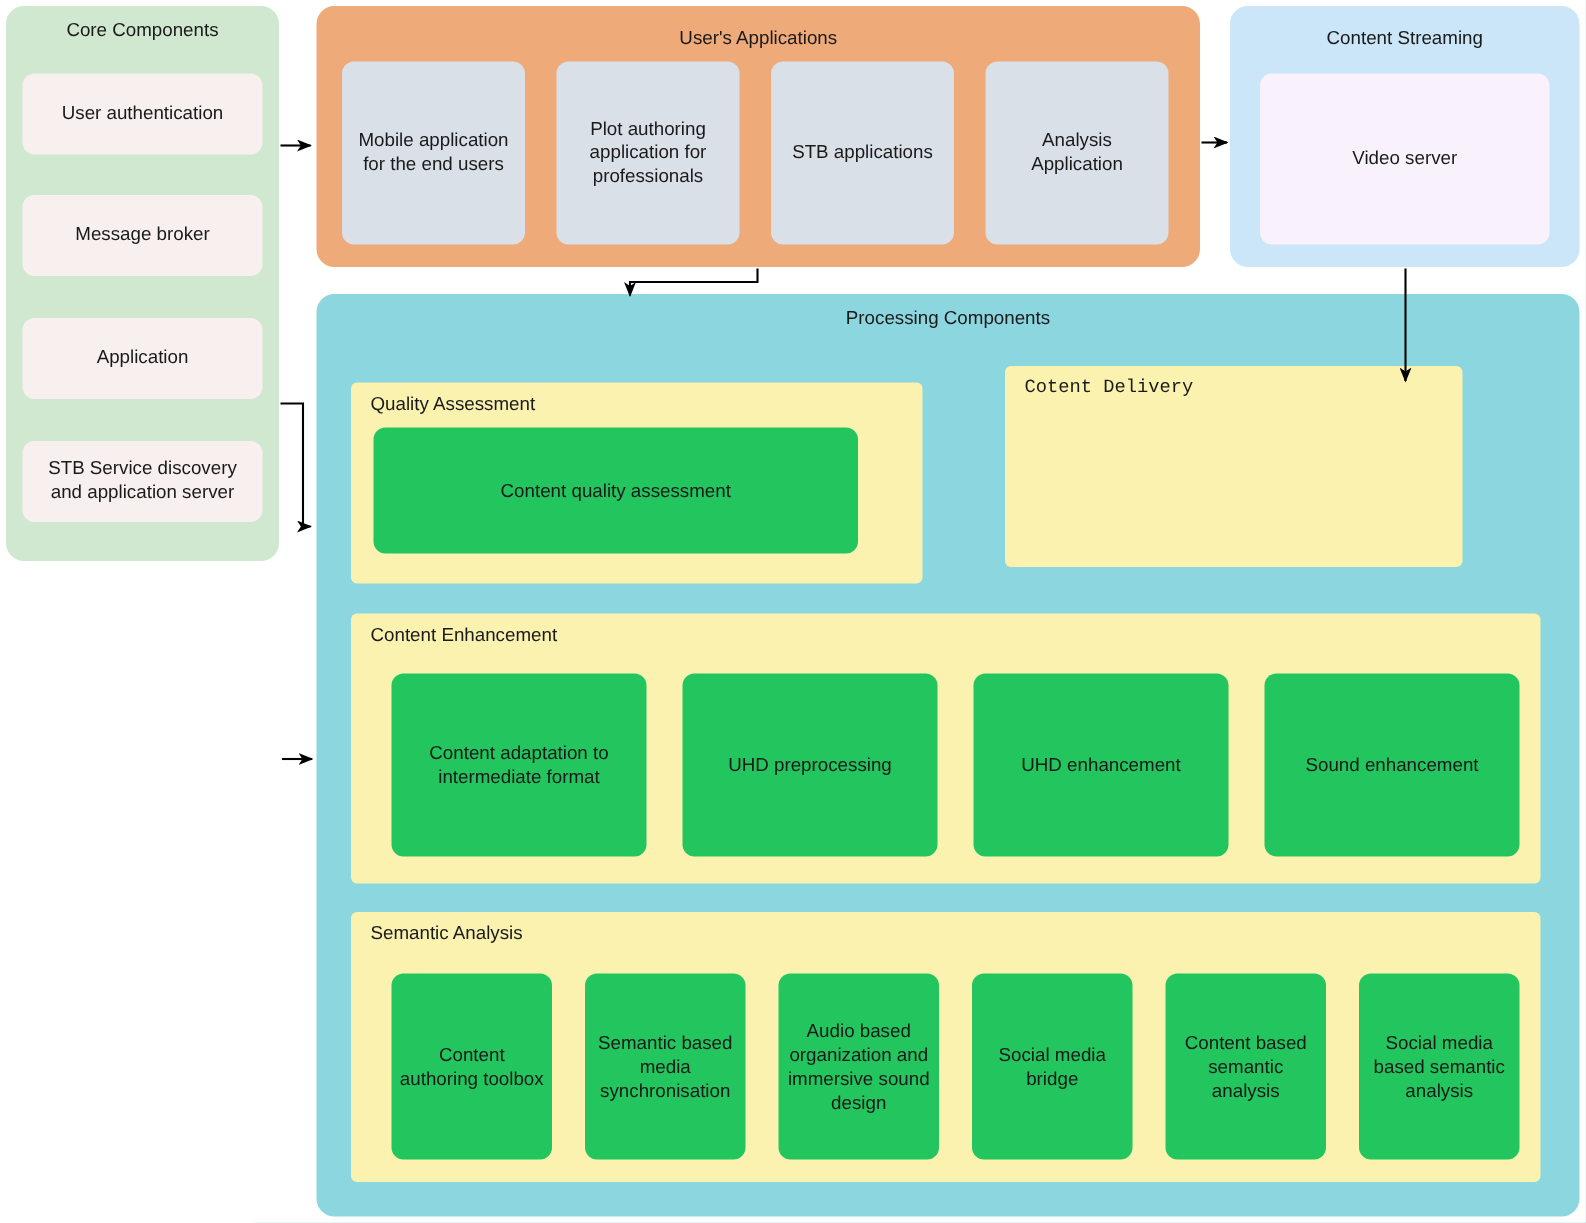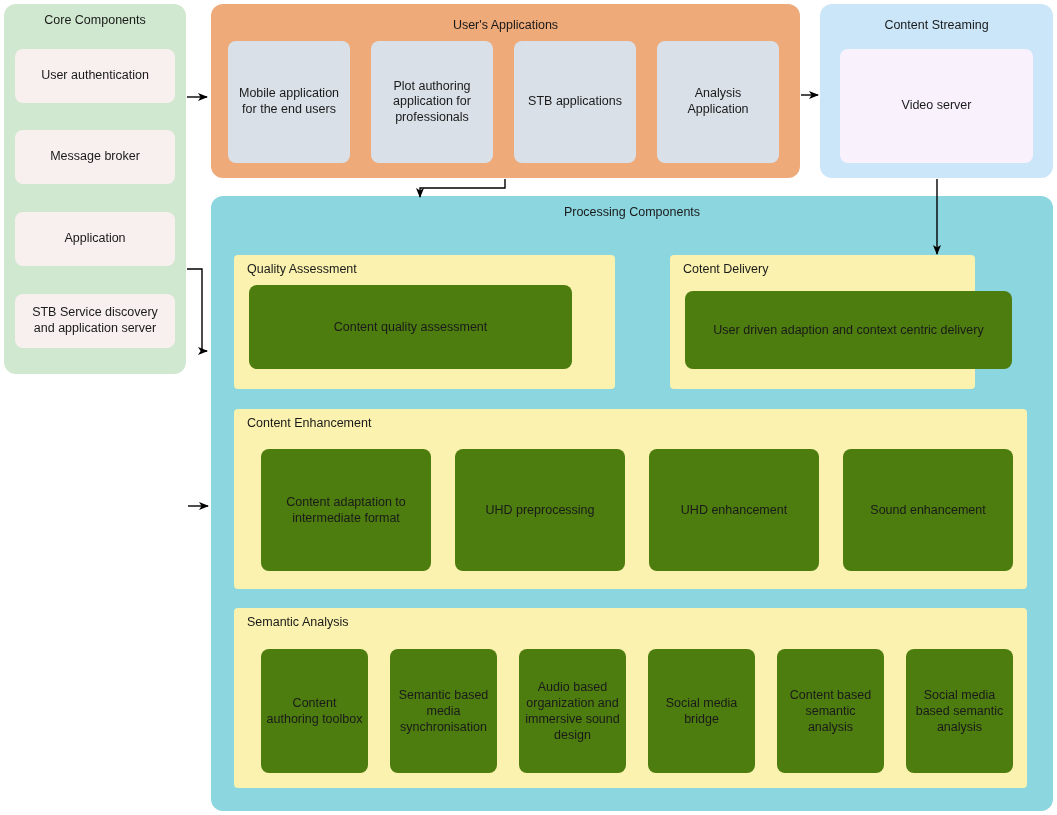--- a/index.html
+++ b/index.html
@@ -55,21 +55,21 @@
   .panel-title {
     position: absolute;
     font-size: 12.5px;
     color: #1a1a1a;
     white-space: nowrap;
   }
   .proc-leaf {
     position: absolute;
     box-sizing: border-box;
     border-radius: 8px;
-    background: #4d7c0f;
+    background: #22c55e;
     display: flex;
     align-items: center;
     justify-content: center;
     text-align: center;
     font-size: 12.5px;
     line-height: 1.3;
     color: #1a1a1a;
     padding: 2px 5px;
   }
   
@@ -141,25 +141,22 @@
   <div class="group g-proc" style="left:211px; top:196px; width:842px; height:615px;">
     <div class="group-title" style="top:9px;">Processing Components</div>
 
     <div class="panel" style="left:23px; top:59px; width:381px; height:134px;">
       <div class="panel-title" style="left:13px; top:7px;">Quality Assessment</div>
       <div class="proc-leaf" style="left:15px; top:30px; width:323px; height:84px;">
         <span>Content quality assessment</span>
       </div>
     </div>
 
-    <div class="panel" style="left:459px; top:59px; width:305px; height:134px;">
+    <div class="panel" style="left:459px; top:48px; width:305px; height:134px;font-family:Liberation Mono, monospace;">
       <div class="panel-title" style="left:13px; top:7px;">Cotent Delivery</div>
-      <div class="proc-leaf" style="left:15px; top:36px; width:327px; height:78px;">
-        <span>User driven adaption and context centric delivery</span>
-      </div>
     </div>
 
     <div class="panel" style="left:23px; top:213px; width:793px; height:180px;">
       <div class="panel-title" style="left:13px; top:7px;">Content Enhancement</div>
       <div class="proc-leaf" style="left:27px; top:40px; width:170px; height:122px;">
         <span>Content adaptation to intermediate format</span>
       </div>
       <div class="proc-leaf" style="left:221px; top:40px; width:170px; height:122px;">
         <span>UHD preprocessing</span>
       </div>

